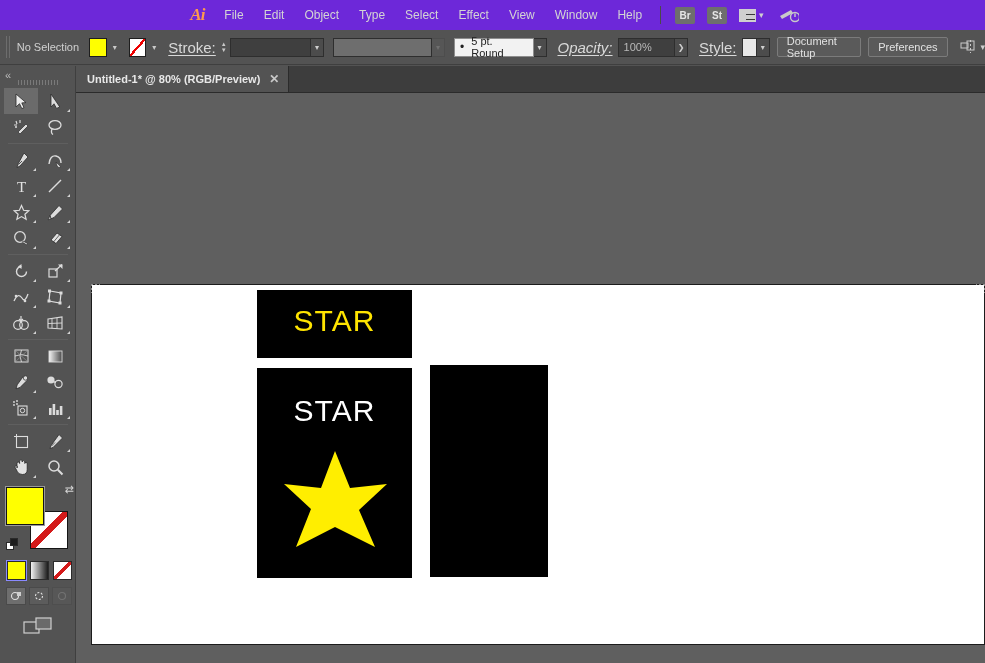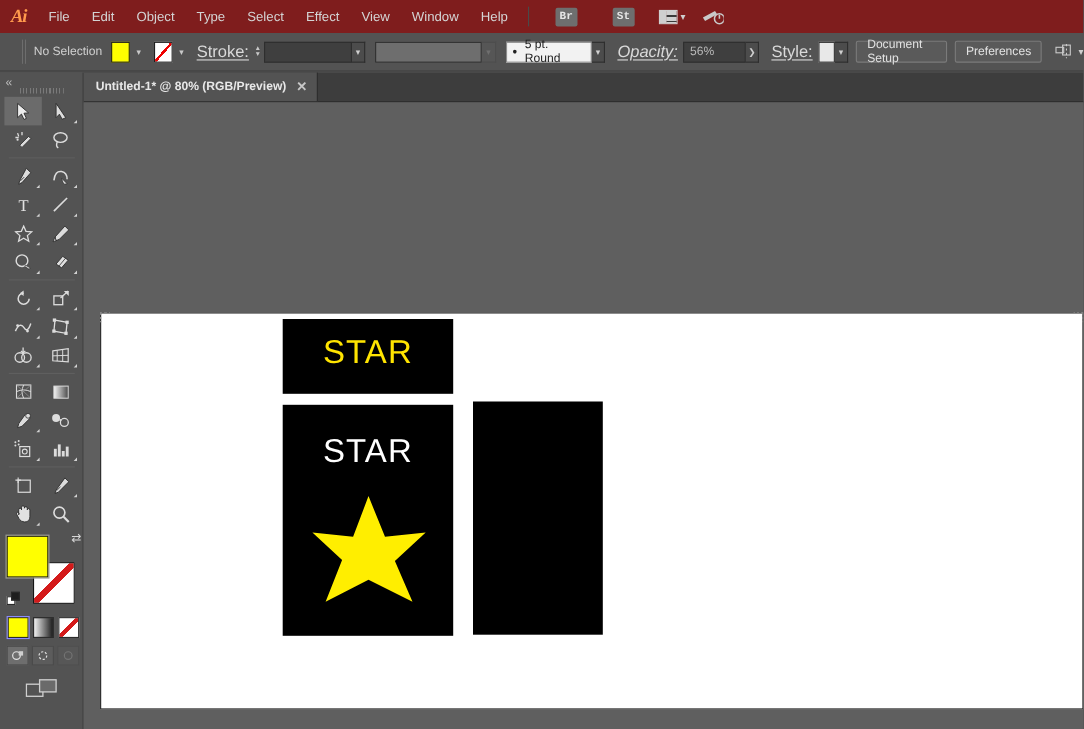--- a/index.html
+++ b/index.html
@@ -8,22 +8,22 @@
     background: #535353;
     font-family: "Liberation Sans", sans-serif;
     overflow: hidden;
     -webkit-font-smoothing: antialiased;
   }
   .app { position: relative; width: 985px; height: 663px; background: #535353; }
 
   
   .menubar {
     position: absolute; left:0; top:0; width:985px; height:30px;
-    background: #7f1d1d;
-    display: flex; align-items: center;
+    background: #6d28d9;
+    display: flex; align-items: center; justify-content: center;
   }
   .ai-logo {
     width: 34px; height: 30px;
     display:flex; align-items:center; justify-content:center;
     font-family: "Liberation Serif", serif;
     font-weight: bold; font-style: italic;
     font-size: 17px; color: #ff9a4d; letter-spacing: -1px;
   }
   .menu-item {
     padding: 0 10px; height:30px; line-height:30px;
@@ -33,35 +33,34 @@
   .mb-icon {
     width: 22px; height: 18px;
     display:flex; align-items:center; justify-content:center;
     font-size: 10px; color:#cfcfcf; margin: 0 5px;
   }
   .badge-btn {
     width: 20px; height: 17px; border-radius: 2px;
     background: #6e6e6e; color: #e6e6e6;
     font-size: 10px; font-weight: bold;
     display:flex; align-items:center; justify-content:center;
-    margin: 0 16px;
-    font-family: Liberation Mono, monospace;
+    margin: 0 6px;
   }
   .arrange-ic { display:flex; align-items:center; gap:3px; margin-left:6px; }
   .arr-grid { width:17px; height:13px; border:1px solid #cfcfcf; display:flex; }
   .arr-grid i { display:block; }
   .arr-grid i.l { width:6px; background:#cfcfcf; border-right:1px solid #cfcfcf;}
   .arr-grid i.r { flex:1; background: linear-gradient(to bottom,#cfcfcf 0,#cfcfcf 4px,#3a3a3a 4px,#3a3a3a 5px,#cfcfcf 5px,#cfcfcf 9px,#3a3a3a 9px,#3a3a3a 10px,#cfcfcf 10px);}
   .chev { font-size:9px; color:#cfcfcf; }
 
   
   .controlbar {
     position:absolute; left:0; top:30px; width:985px; height:35px;
     background:#535353; border-bottom:1px solid #3f3f3f;
-    display:flex; align-items:center; padding-left:20px;
+    display:flex; align-items:center; padding-left:6px;
   }
   .grip-v {
     width:6px; height:22px; margin-right:6px;
     background: repeating-linear-gradient(to right,#6d6d6d 0 1px,transparent 1px 3px);
   }
   .no-sel { font-size:11px; color:#d0d0d0; width:92px; }
   .swatch {
     width:22px; height:19px; border:1px solid #1e1e1e;
   }
   .swatch.fill { background:#ffff00; }
@@ -291,21 +290,21 @@
     <div class="cb-field" style="width:123px;background:#6e6e6e;margin-left:9px;"></div>
     <div class="cb-drop dim">▾</div>
 
     <div class="cb-field light" style="width:98px;margin-left:9px;">
       <span style="font-size:12px;margin-right:7px;">•</span>
       <span>5 pt. Round</span>
     </div>
     <div class="cb-drop">▾</div>
 
     <div class="lbl" style="margin-left:11px;font-style:italic;">Opacity:</div>
-    <div class="cb-field" style="width:70px;">56%</div>
+    <div class="cb-field" style="width:70px;">100%</div>
     <div class="cb-drop">❯</div>
 
     <div class="lbl" style="margin-left:11px;">Style:</div>
     <div class="style-sw"></div>
     <div class="cb-drop">▾</div>
 
     <div class="bar-btn">Document Setup</div>
     <div class="bar-btn">Preferences</div>
 
     <div style="display:flex;align-items:center;gap:3px;margin-left:12px;">

